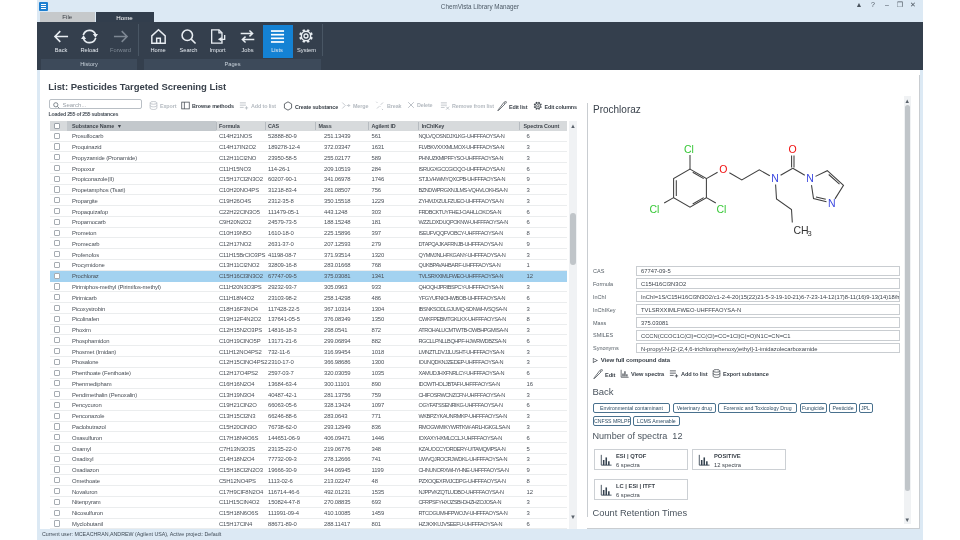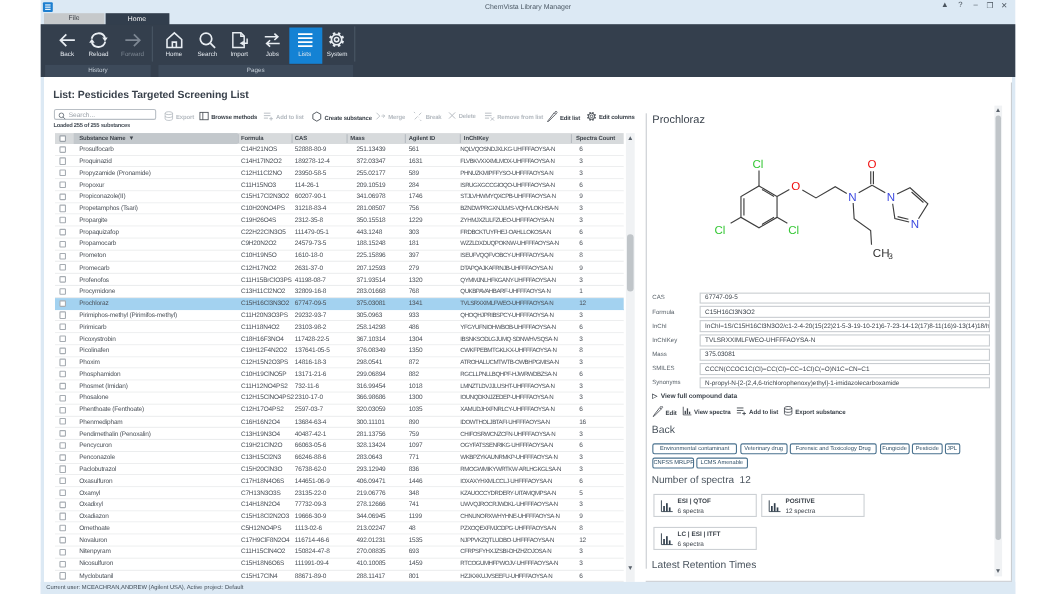--- a/index.html
+++ b/index.html
@@ -766,21 +766,21 @@
 <div class="scard" style="left:594px;top:478.5px">
       <svg width="12" height="12" viewBox="0 0 14 14">
         <path d="M1.5 1v12h12" fill="none" stroke="#33414e" stroke-width="1"></path>
         <rect x="3.4" y="7" width="1.8" height="6" fill="#33414e"></rect>
         <rect x="6.4" y="4" width="1.8" height="9" fill="#33414e"></rect>
         <rect x="9.4" y="8.5" width="1.8" height="4.5" fill="#33414e"></rect>
       </svg>
       <div class="t1">LC | ESI | ITFT</div>
       <div class="t2">6 spectra</div>
     </div>
-<div id="lrt-h">Latest Retention Times</div>
+<div id="lrt-h">Count Retention Times</div>
 
 <div class="sbtrack" style="left:903.5px;top:96px;width:7.5px;height:428px"></div>
 <div class="sbarr" style="left:903.5px;top:97.5px;width:7.5px">▲</div>
 <div class="sbthumb" style="left:904.5px;top:105px;width:5.5px;height:386px"></div>
 <div class="sbarr" style="left:903.5px;top:516.5px;width:7.5px">▼</div>
 
 <div id="statusbar">
       <span>Current user: MCEACHRAN,ANDREW (Agilent USA), Active project: Default</span>
     </div>
 </div>

